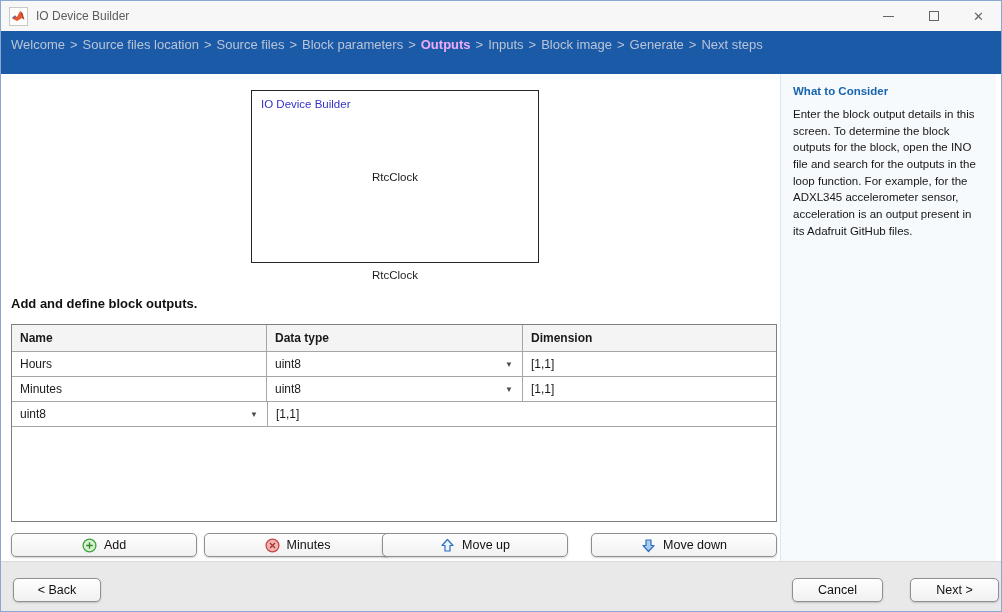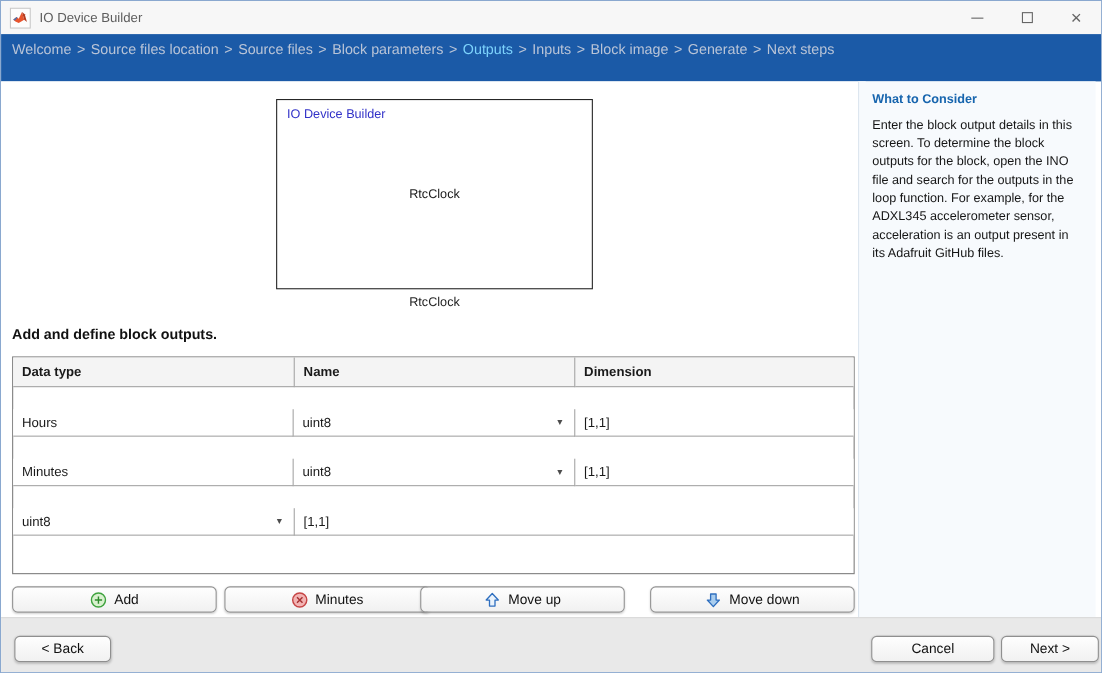--- a/index.html
+++ b/index.html
@@ -12,38 +12,38 @@
   .app-icon { width:19px; height:19px; margin-left:8px; border:1px solid #c9c9c9; background:#fdfdfd; display:flex; align-items:center; justify-content:center; }
   .titlebar-title { margin-left:8px; font-size:12px; color:#5d5d5d; }
   .win-controls { position:absolute; right:0; top:0; height:30px; display:flex; }
   .win-btn { width:45px; height:30px; display:flex; align-items:center; justify-content:center; color:#666; font-size:13px; cursor:default; }
   .glyph-min { width:11px; height:1px; background:#666; display:inline-block; }
   .glyph-max { width:10px; height:10px; border:1px solid #666; display:inline-block; }
 
   
   .banner { position:absolute; top:30px; left:0; width:100%; height:43px; background:#1b5aa7; padding:6px 0 0 10px; font-size:13px; }
   .crumb { color:#b9c4d7; }
-  .crumb.active { color:#7dd3fc; font-weight:normal; }
+  .crumb.active { color:#f0abfc; font-weight:bold; }
   .crumb-sep { color:#b9c4d7; margin:0 5px; }
 
   
   .main { position:absolute; top:73px; left:0; width:786px; height:487px; background:#fff; }
 
   .block-box { position:absolute; left:250px; top:16px; width:288px; height:173px; border:1px solid #262626; background:#fff; }
   .block-box-header { position:absolute; left:9px; top:7px; font-size:11.5px; color:#3232c8; }
   .block-box-name { position:absolute; left:0; top:0; width:100%; height:100%; display:flex; align-items:center; justify-content:center; font-size:11.5px; color:#1a1a1a; }
   .block-caption { position:absolute; left:250px; top:195px; width:288px; text-align:center; font-size:11.5px; color:#1f1f1f; }
 
   .instruction { position:absolute; left:10px; top:222px; font-size:13px; font-weight:bold; color:#111; }
 
   
   .tbl { position:absolute; left:10px; top:250px; width:766px; height:198px; border:1px solid #7f7f7f; background:#fff; }
   .tbl-row { display:flex; width:100%; }
   .tbl-row.header { height:27px; background:#f4f4f4; font-weight:bold; }
-  .tbl-row.data { height:25px; background:#fff;margin-top:20px; }
+  .tbl-row.data { height:25px; background:#fff; }
   .cell { border-right:1px solid #a6a6a6; border-bottom:1px solid #a6a6a6; display:flex; align-items:center; padding-left:8px; font-size:12px; overflow:hidden; position:relative; }
   .cell:last-child { border-right:none; }
   .c-name { width:255px; }
   .c-type { width:256px; }
   .c-dim  { flex:1; }
   .dd-arrow { position:absolute; right:9px; top:50%; transform:translateY(-50%); font-size:8px; color:#4d4d4d; }
 
   
   .btn { position:absolute; height:24px; border:1px solid #8f8f8f; border-radius:5px; background:linear-gradient(#fefefe,#f1f1f1); box-shadow:0 1px 2px rgba(0,0,0,0.18); display:flex; align-items:center; justify-content:center; font-size:12.5px; color:#111; cursor:default; }
   .btn svg { margin-right:7px; }
@@ -55,21 +55,21 @@
 
   
   .side-panel { position:absolute; top:73px; left:751px; width:216px; height:487px; background:#f7fafd; border-left:1px solid #dde6ef; padding:11px 12px 0 12px;margin-left:28px; }
   .side-title { font-size:11.5px; font-weight:bold; color:#1765ae; margin-bottom:9px; }
   .side-body { font-size:11.5px; line-height:1.45; color:#161616; }
 
   
   .footer { position:absolute; top:560px; left:0; width:100%; height:52px; background:#e9e9e9; border-top:1px solid #dadada; }
   .footer .btn { top:16px; }
   #btn-back { left:12px; width:88px; }
-  #btn-cancel { left:791px; width:112px; }
+  #btn-cancel { left:791px; width:91px; }
   #btn-next { left:909px; width:89px; }
 </style>
 </head>
 <body>
 
 <div class="window">
 
   <div class="titlebar">
     <div class="app-icon">
       <svg width="15" height="15" viewBox="0 0 15 15">
@@ -101,22 +101,22 @@
     <div class="block-box">
       <span class="block-box-header">IO Device Builder</span>
       <span class="block-box-name">RtcClock</span>
     </div>
     <div class="block-caption">RtcClock</div>
 
     <div class="instruction">Add and define block outputs.</div>
 
     <div class="tbl">
       <div class="tbl-row header">
+        <div class="cell c-name">Name</div>
         <div class="cell c-type">Data type</div>
-        <div class="cell c-name">Name</div>
         <div class="cell c-dim">Dimension</div>
       </div>
       <div class="tbl-row data">
         <div class="cell c-name">Hours</div>
         <div class="cell c-type">
             <span>uint8</span>
             <span class="dd-arrow">▼</span>
           </div>
         <div class="cell c-dim">[1,1]</div>
       </div>

